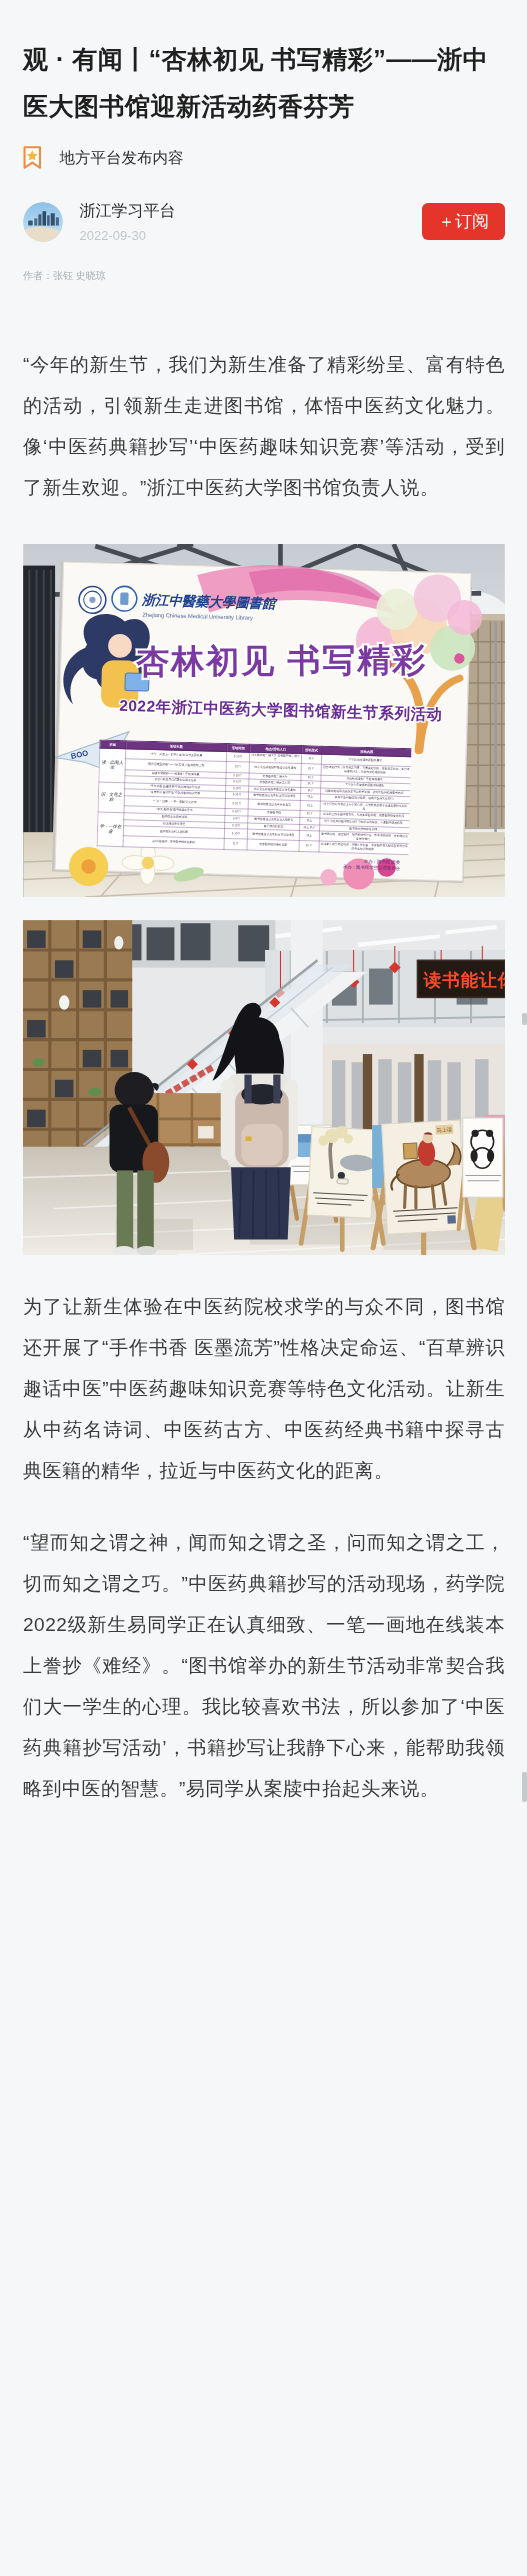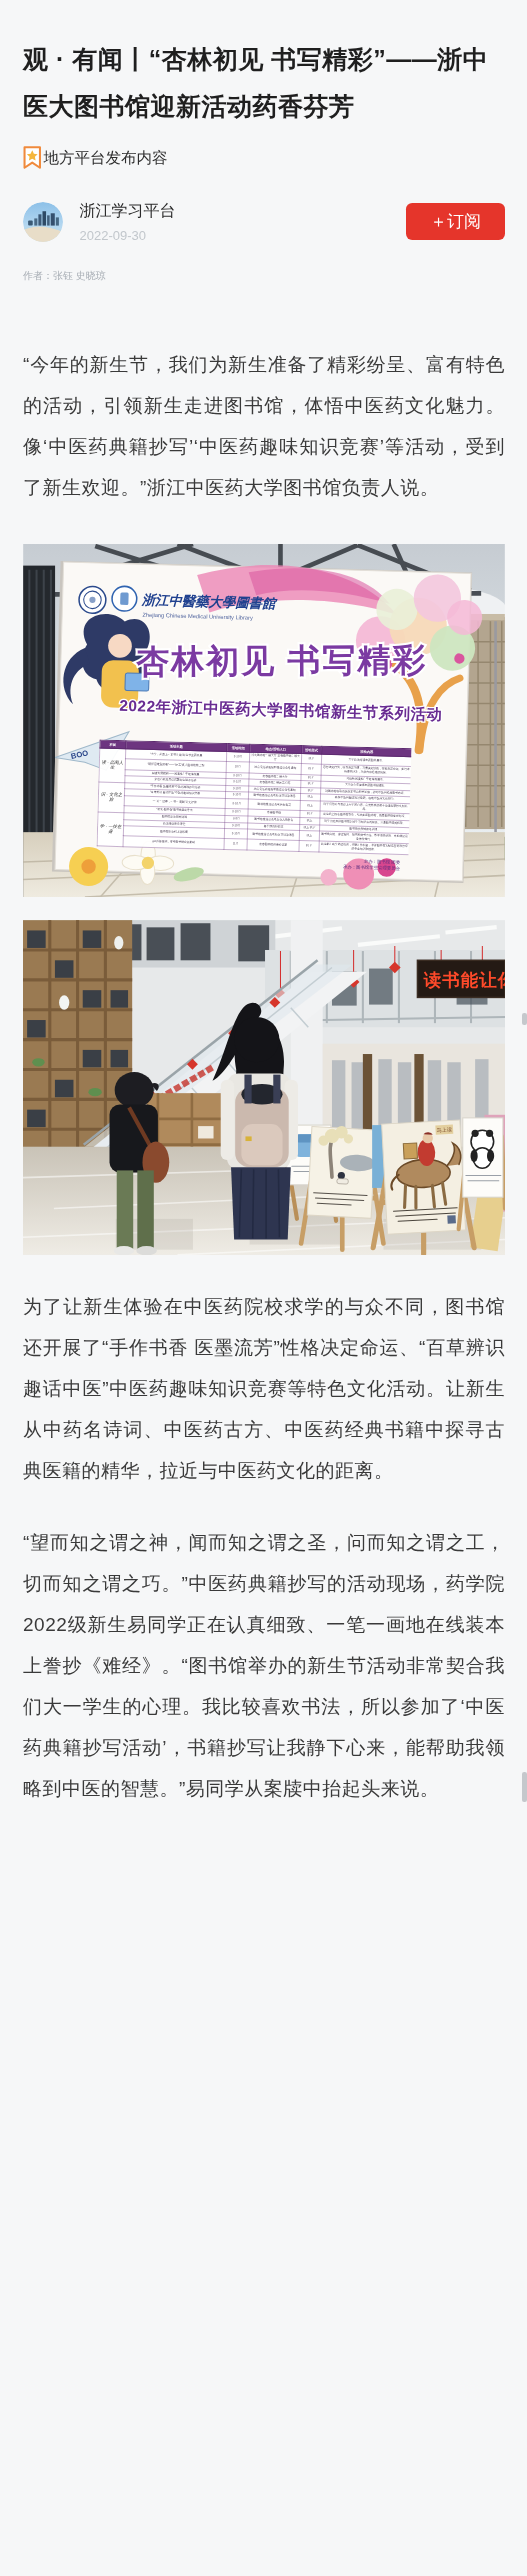--- a/index.html
+++ b/index.html
@@ -1,28 +1,28 @@
 <!DOCTYPE html>
 <html style="font-size:8.2px"><head>
 <meta charset="utf-8">
 <style>
   html,body{margin:0;padding:0;background:#f6f7f8;}
   body{width:528px;height:2903px;overflow:hidden;position:relative;
        font-family:"Liberation Sans","DejaVu Sans",sans-serif;}
   .content{padding:36px 23px 0 23px;width:482px;}
   h1.title{margin:0;font-size:25px;line-height:47px;font-weight:700;color:#1f1f1f;letter-spacing:0.5px;}
-  .badge-row{display:flex;align-items:center;gap:2px;margin-top:15.5px;}
+  .badge-row{display:flex;align-items:center;gap:18px;margin-top:15.5px;}
   .badge-row .label{font-size:15.5px;color:#2e2e2e;}
   .pub-row{display:flex;align-items:center;margin-top:29px;}
   .avatar{width:40px;height:40px;border-radius:50%;overflow:hidden;flex:0 0 auto;}
   .pub-info{margin-left:16.5px;flex:1 1 auto;}
   .pub-name{font-size:16px;color:#2b2b2b;font-weight:500;}
   .pub-date{font-size:13px;color:#c2c7cc;margin-top:6.2px;}
   .subscribe{border:none;background:#e5352b;color:#fff;font-size:17px;
-             width:99px;height:37px;border-radius:6.2px;font-family:inherit;}
+             width:83px;height:37px;border-radius:6.2px;font-family:inherit;}
   .byline{margin-top:26px;font-size:10px;color:#a8aeb5;}
   p.body{margin:31px 0 0 0;font-size:19px;line-height:41px;color:#3a3a3a;
          text-align:justify;letter-spacing:0.5px;}
   p.body.first{margin-top:61px;}
   p.body.gap{margin-top:31px;}
   figure.photo{margin:36px 0 0 0;width:482px;position:relative;overflow:hidden;}
   figure.photo.ph2{margin-top:23px;}
   figure.photo svg{display:block;}
   .poster-overlay{position:absolute;left:0;top:0;width:482px;height:353px;
                   transform:rotate(1.6deg);transform-origin:241px 180px;pointer-events:none;}

